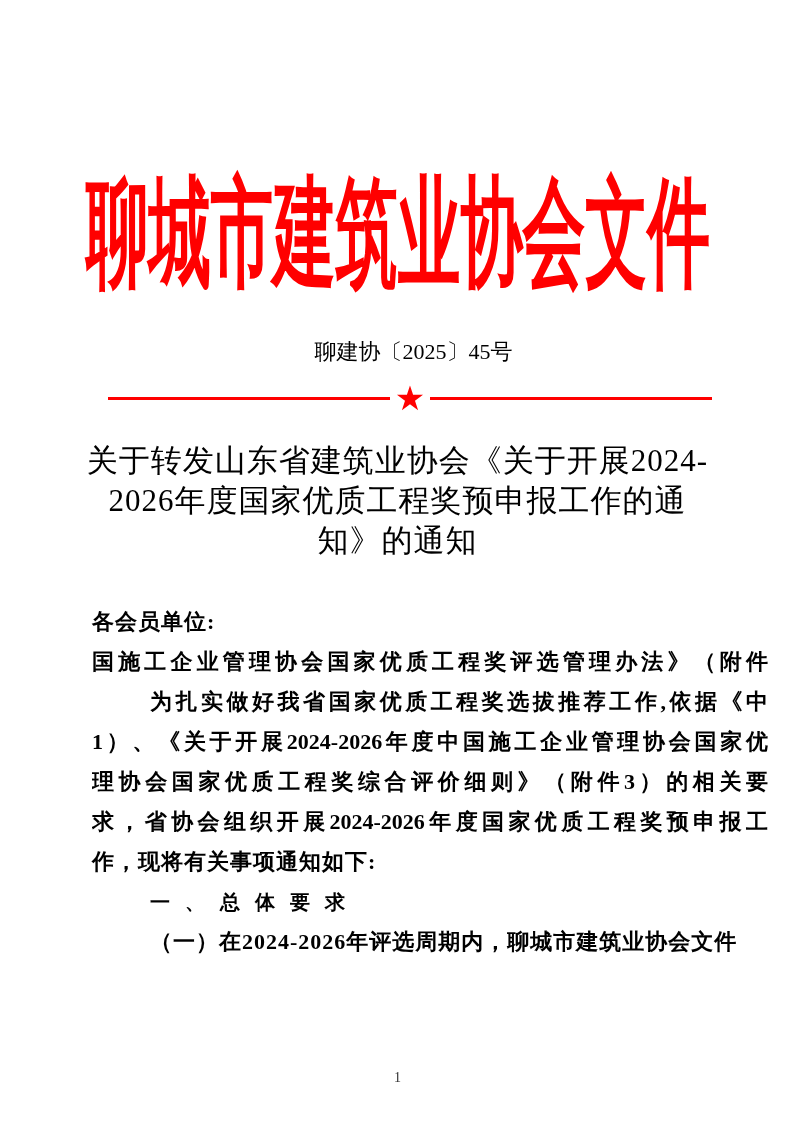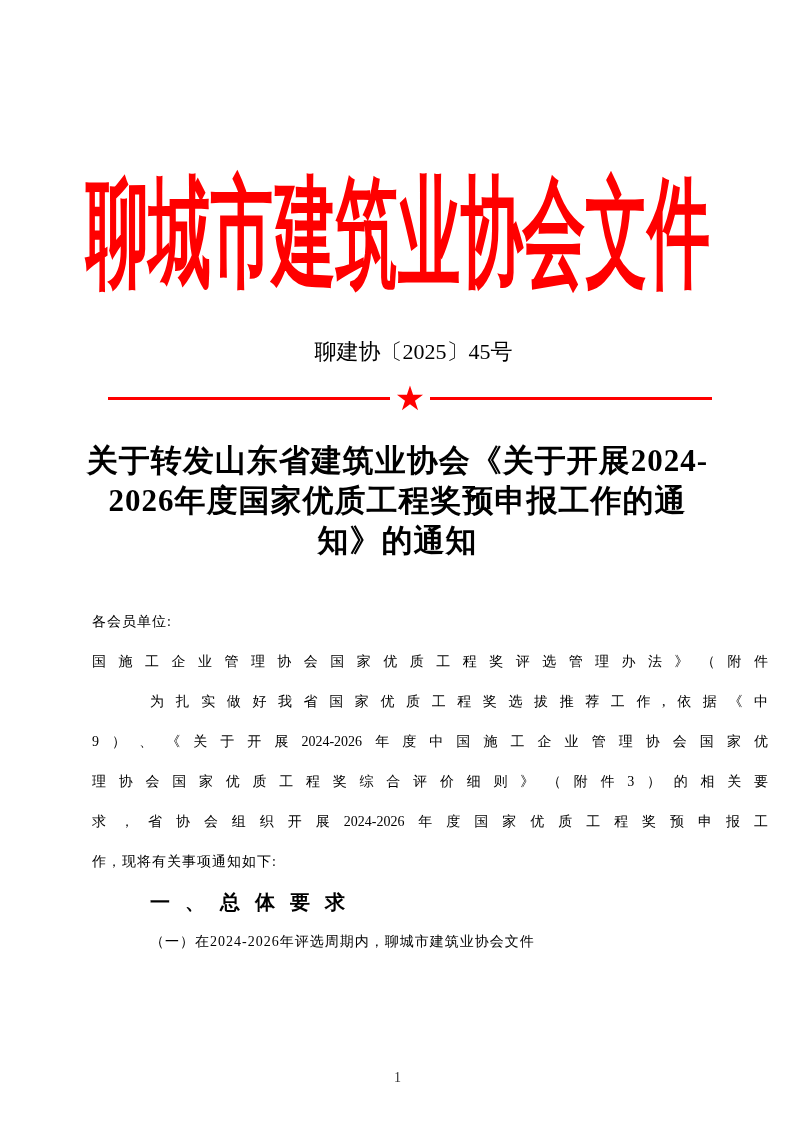--- a/index.html
+++ b/index.html
@@ -74,41 +74,42 @@
     font-family: "DejaVu Sans", sans-serif;
   }
 
   
   .doc-title {
     position: absolute;
     top: 425px;
     left: 0;
     width: 100%;
     text-align: center;
-    font-weight: bold;
+    font-weight: normal;
   }
   .doc-title-line {
     font-size: 31px;
     line-height: 40px;
     letter-spacing: 1px;
   }
 
   
   .doc-body {
     position: absolute;
     top: 586px;
     left: 92px;
     width: 676px;
   }
   .bl {
-    font-size: 14px;
+    font-size: 22px;
     height: 40px;
     line-height: 40px;
     letter-spacing: 1px;
     white-space: nowrap;
+    font-weight: bold;
   }
   .bl.just {
     text-align: justify;
     text-align-last: justify;
     text-justify: inter-character;
     letter-spacing: 0;
     white-space: normal;
     overflow: hidden;
   }
   .bl.ind { padding-left: 58px; }
@@ -151,21 +152,21 @@
   <div class="doc-title">
     <div class="doc-title-line">关于转发山东省建筑业协会《关于开展2024-</div>
     <div class="doc-title-line">2026年度国家优质工程奖预申报工作的通</div>
     <div class="doc-title-line">知》的通知</div>
   </div>
 
   <div class="doc-body">
     <div class="bl">各会员单位:</div>
     <div class="bl just">国施工企业管理协会国家优质工程奖评选管理办法》（附件</div>
     <div class="bl ind just">为扎实做好我省国家优质工程奖选拔推荐工作,依据《中</div>
-    <div class="bl just">9）、《关于开展2024-2026年度中国施工企业管理协会国家优</div>
+    <div class="bl just">1）、《关于开展2024-2026年度中国施工企业管理协会国家优</div>
     <div class="bl just">理协会国家优质工程奖综合评价细则》（附件3）的相关要</div>
     <div class="bl just">求，省协会组织开展2024-2026年度国家优质工程奖预申报工</div>
     <div class="bl">作，现将有关事项通知如下:</div>
     <div class="bl ind heading">一、总体要求</div>
     <div class="bl ind">（一）在2024-2026年评选周期内，聊城市建筑业协会文件</div>
   </div>
 
   <div class="page-number">1</div>
 
 </div>

